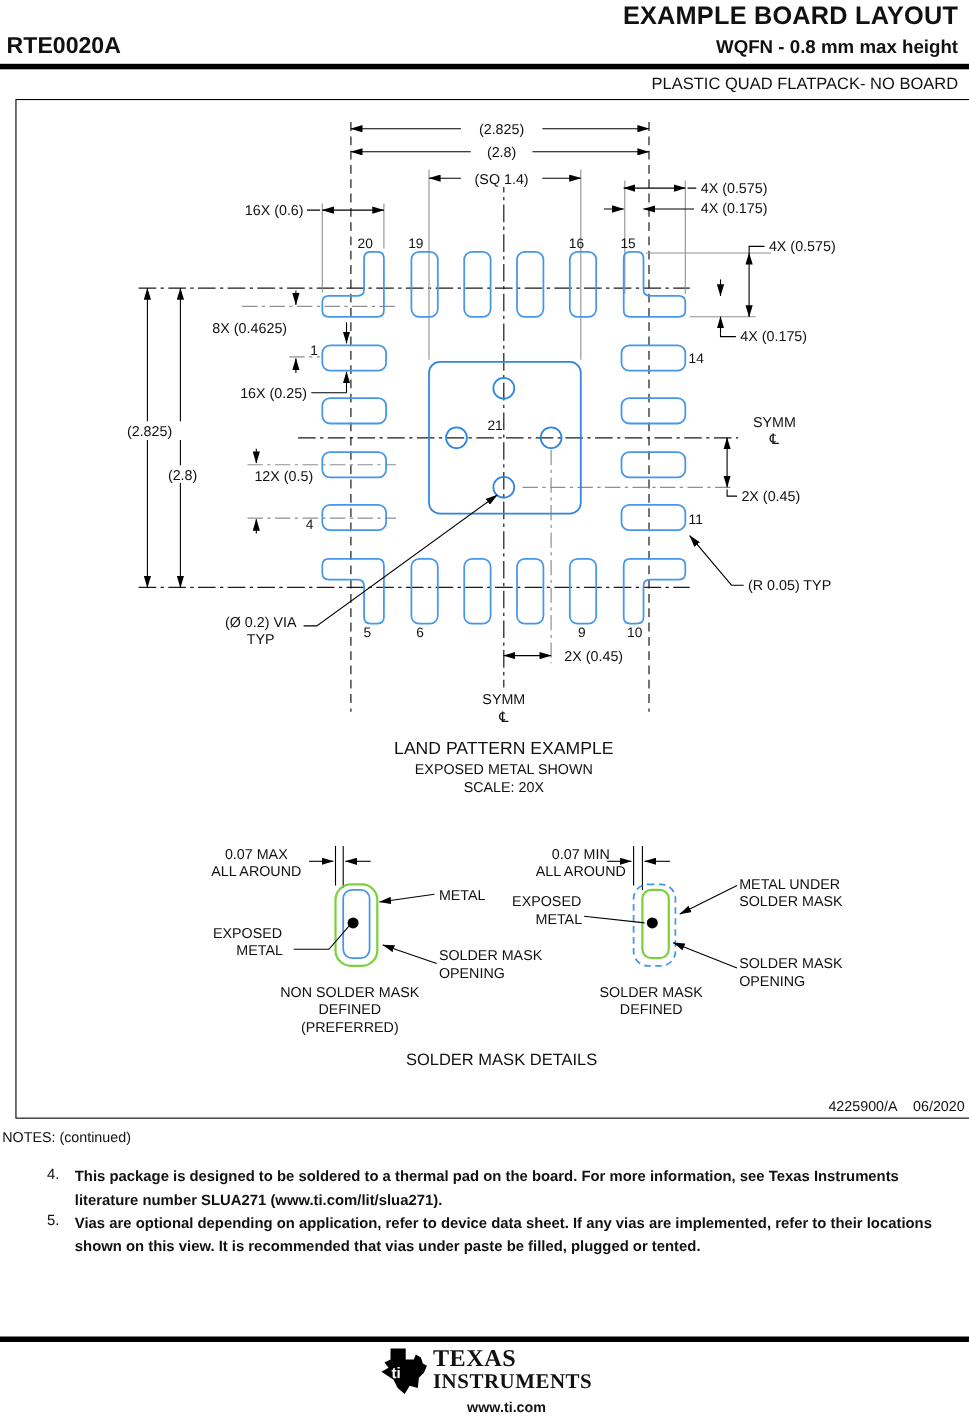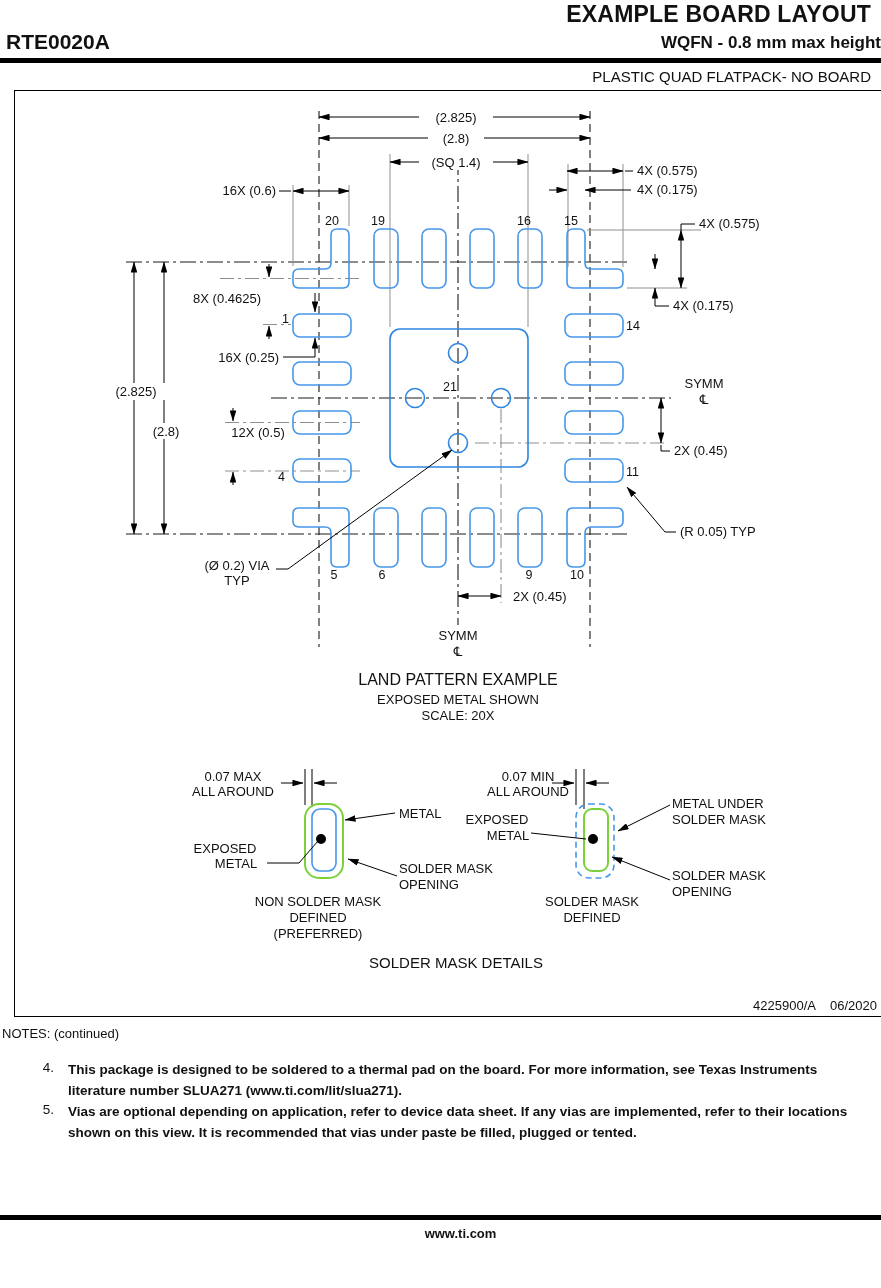--- a/index.html
+++ b/index.html
@@ -1,20 +1,20 @@
 <!DOCTYPE html>
 <html><head>
 <meta charset="utf-8">
 <style>
   html,body{margin:0;padding:0;background:#fff;}
   body{width:881px;height:1288px;position:relative;font-family:"Liberation Sans",sans-serif;color:#111;overflow:hidden;}
   .abs{position:absolute;}
   .hdr-title{right:10px;top:1px;font-size:23px;font-weight:bold;letter-spacing:.2px;}
   .hdr-part{left:6px;top:30px;font-size:21px;font-weight:bold;}
-  .hdr-sub{right:0;top:33px;font-size:17px;font-weight:bold;}
+  .hdr-sub{right:10px;top:33px;font-size:17px;font-weight:bold;}
   .rule{left:0;width:881px;background:#000;}
   .rule1{top:58px;height:5px;}
   .rule2{top:1215px;height:5px;}
   .hdr-pkg{right:10px;top:68px;font-size:15px;}
   .frame{left:14px;top:90px;width:870px;height:925px;border:1.6px solid #000;}
   svg text{font-family:"Liberation Sans","DejaVu Sans",sans-serif;fill:#111;}
   .lbl{font-size:13px;}
   .pin{font-size:12.5px;}
   .cap1{font-size:16px;}
   .cap2{font-size:13px;}
@@ -261,14 +261,24 @@
 </div>
 
 <div class="abs notes-h">NOTES: (continued)</div>
 <div class="abs note-num" style="top:1060px;">4.</div>
 <div class="abs note-txt" style="top:1060px;">This package is designed to be soldered to a thermal pad on the board. For more information, see Texas Instruments literature number SLUA271 (www.ti.com/lit/slua271).</div>
 <div class="abs note-num" style="top:1102px;">5.</div>
 <div class="abs note-txt" style="top:1102px;">Vias are optional depending on application, refer to device data sheet. If any vias are implemented, refer to their locations shown on this view. It is recommended that vias under paste be filled, plugged or tented.</div>
 
 <div class="abs rule rule2"></div>
 <div class="abs logo-wrap">
+  <div class="logo-row">
+    <svg width="46" height="46" viewBox="0 0 50 50">
+      <path d="M13,2 L28,2 L28,13 L36,13 L38,8 L43,11 L45,17 L49,19 L46,26 L41,31 L40,41 L32,39 L27,47 L20,41 L16,33 L4,25 L11,21 L7,16 L13,13 Z" fill="#000"></path>
+      <text x="14" y="31" style="font:bold 15px 'Liberation Sans',sans-serif;fill:#fff;">ti</text>
+    </svg>
+    <div>
+      <div class="brand brand1">TEXAS</div>
+      <div class="brand brand2">INSTRUMENTS</div>
+    </div>
+  </div>
   <div class="url">www.ti.com</div>
 </div>
 
 </body></html>

